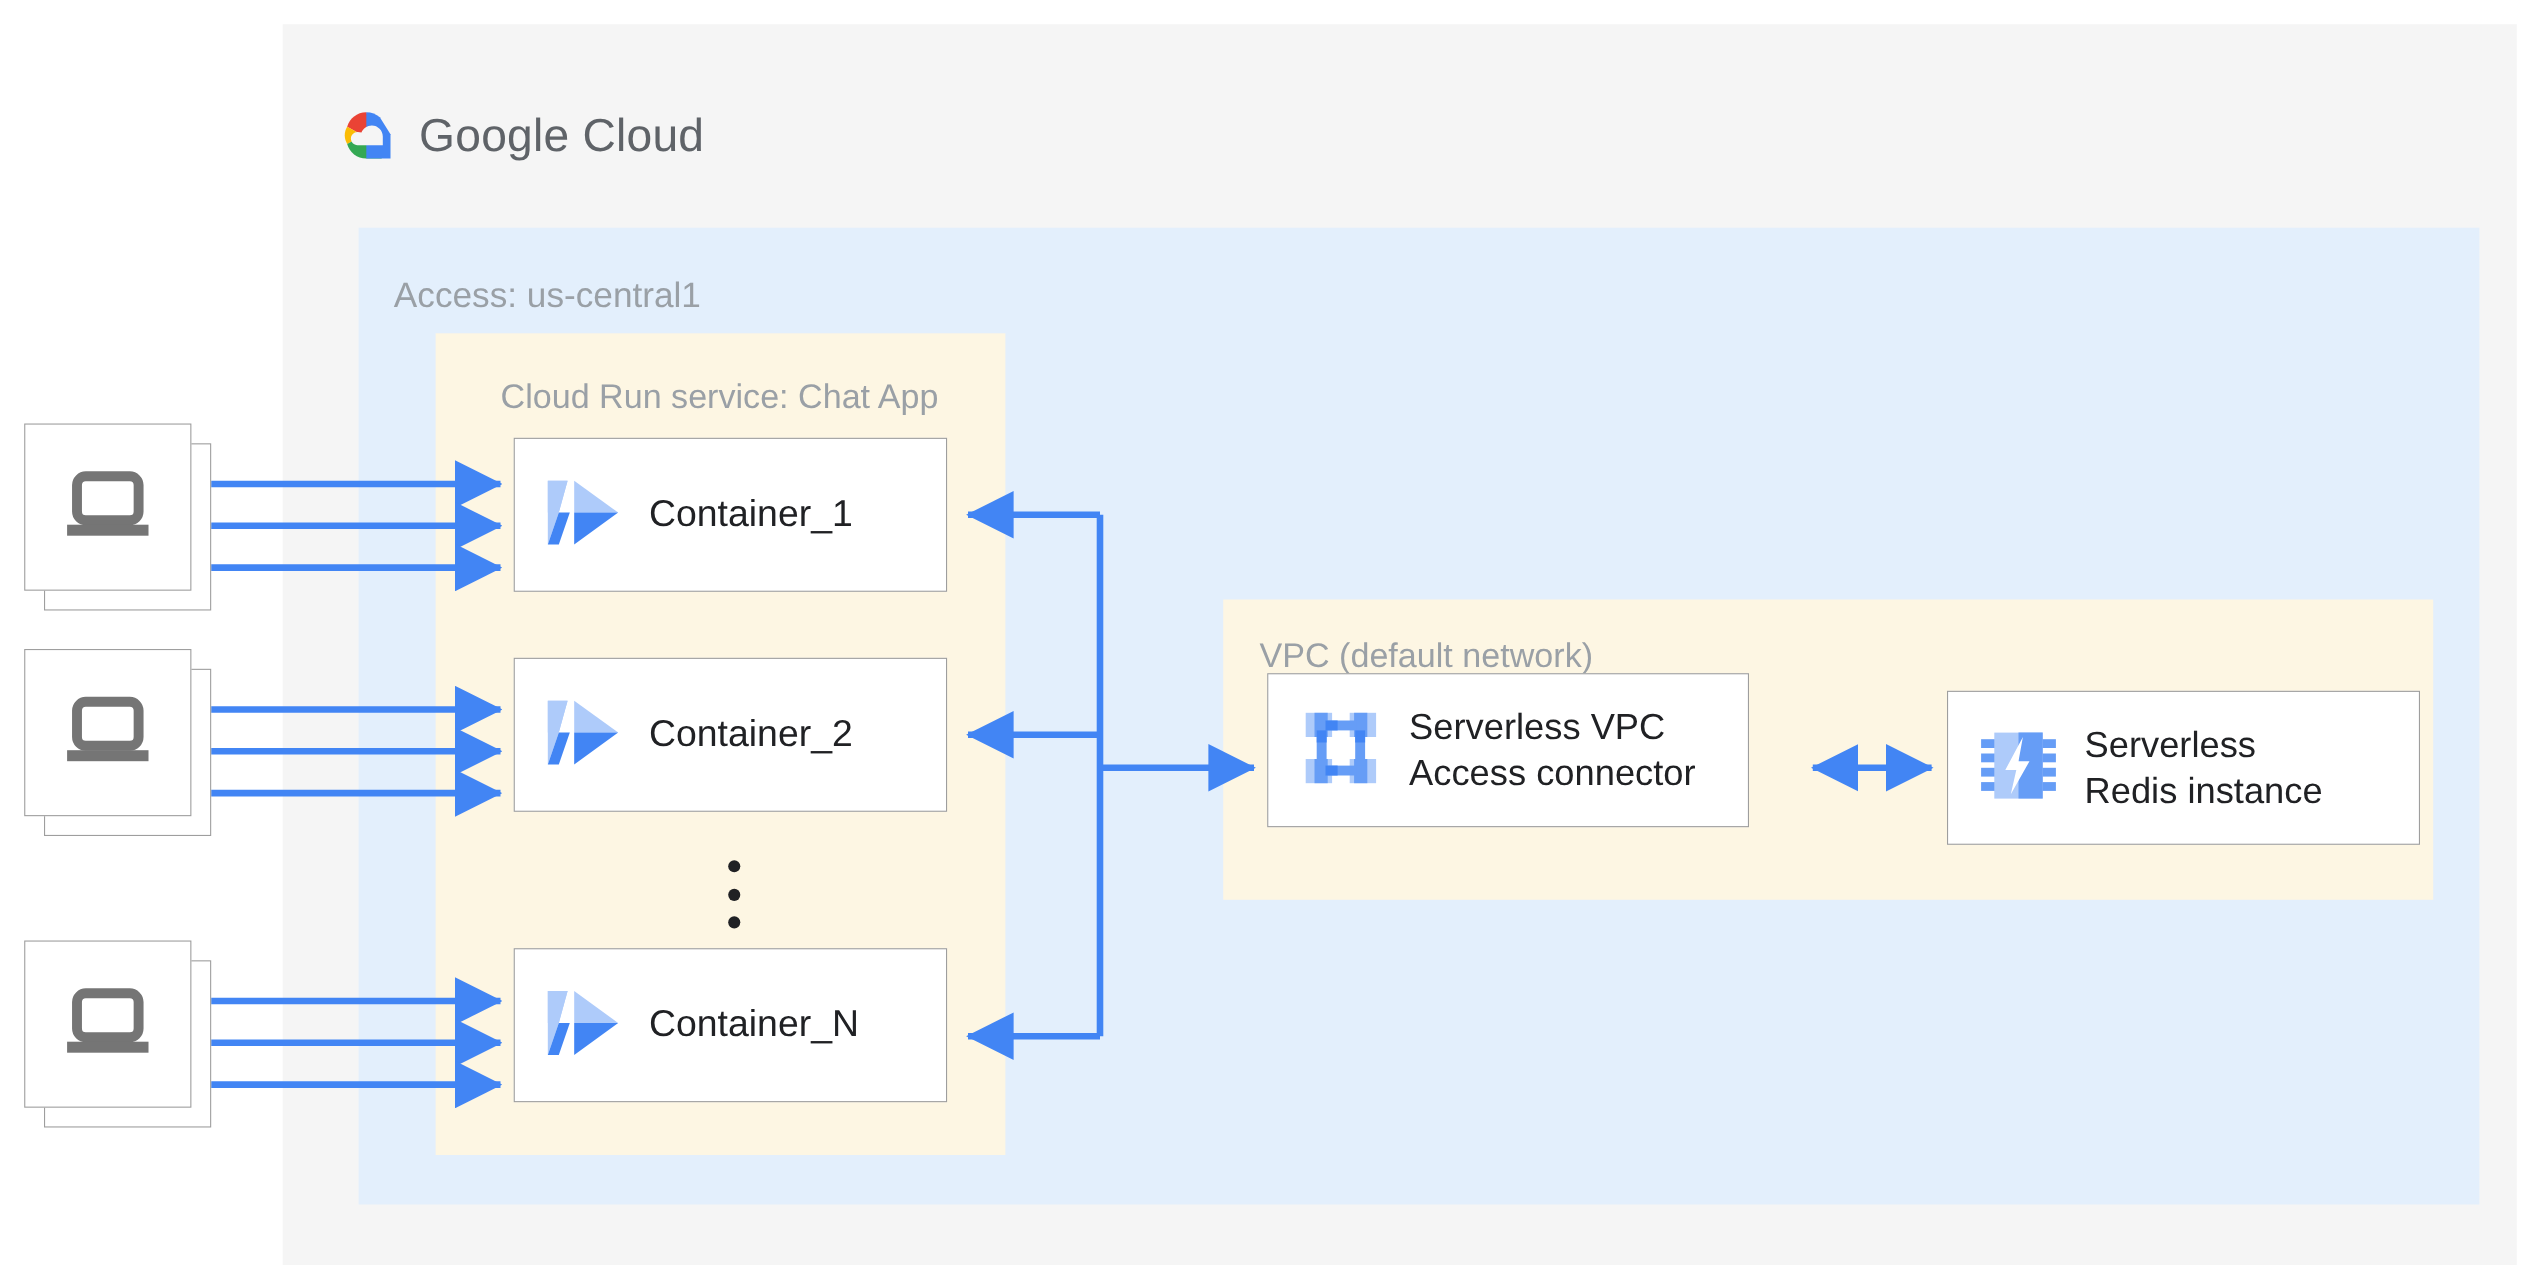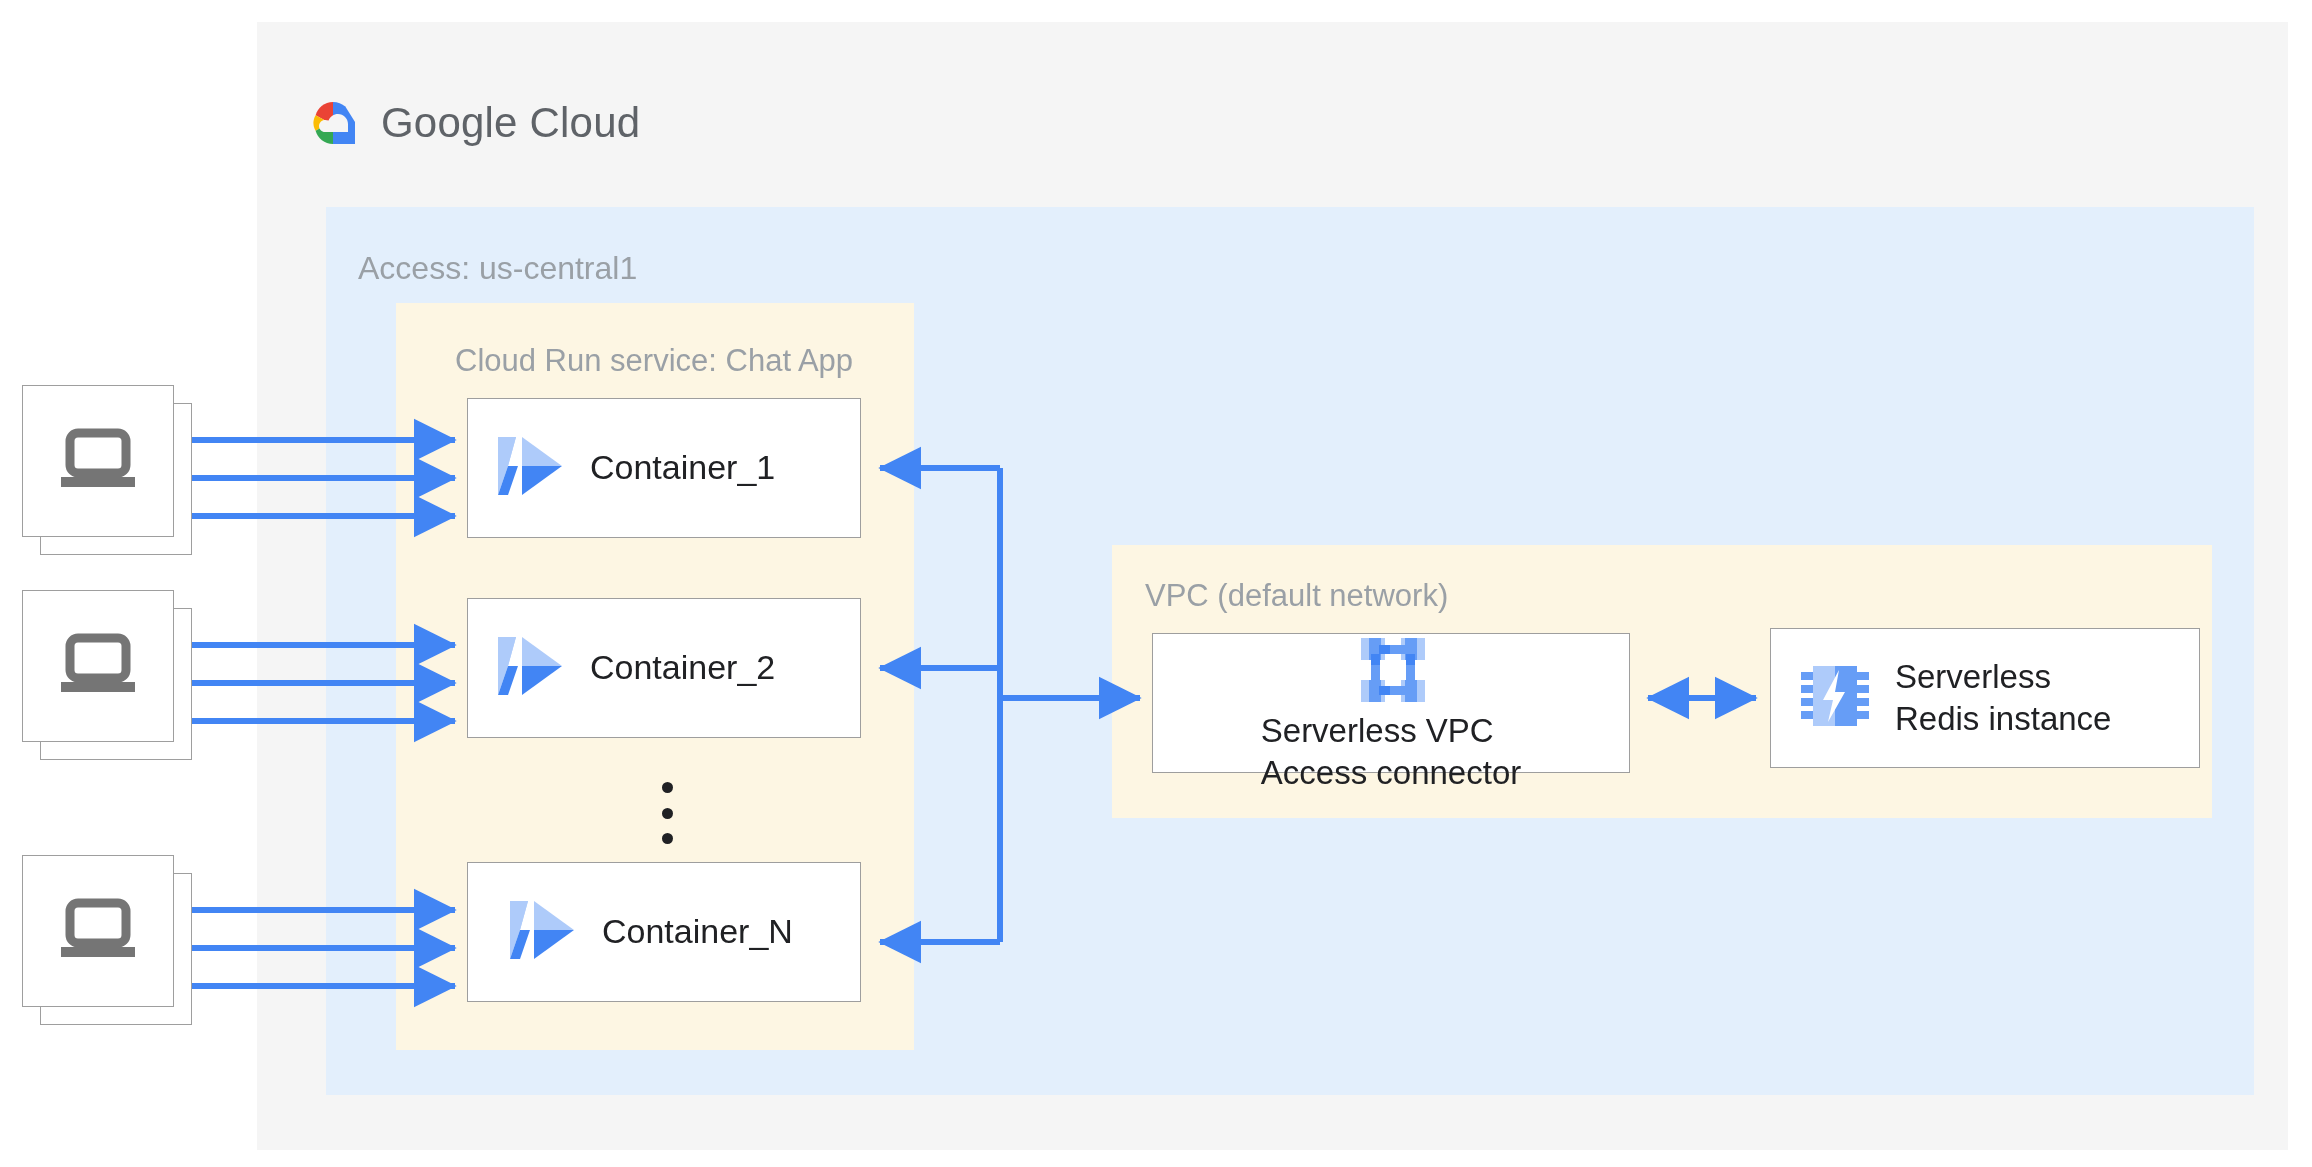--- a/index.html
+++ b/index.html
@@ -30,25 +30,25 @@
   #vpc-box{left:1112px;top:545px;width:1100px;height:273px;background:#fdf6e3;}
   #vpc-label{left:1145px;top:578px;font-size:31px;color:#9aa0a6;white-space:nowrap;}
 
   
   .node{background:#ffffff;border:1.5px solid #9e9e9e;display:flex;align-items:center;}
   .node .nlabel{font-size:33px;color:#202124;line-height:1.28;white-space:pre-line;}
 
   .container-node{left:467px;width:394px;height:140px;}
   #container-1{top:398px;}
   #container-2{top:598px;}
-  #container-3{top:862px;padding-left:12px;}
+  #container-3{top:862px;}
   .container-node .ico{margin-left:24px;margin-right:22px;flex:0 0 auto;}
   .container-node .nlabel{font-size:34px;}
 
-  #vpc-connector{left:1152px;top:633px;width:478px;height:140px;flex-direction:column;}
+  #vpc-connector{left:1152px;top:612px;width:438px;height:140px;}
   #vpc-connector .ico{margin-left:30px;margin-right:26px;flex:0 0 auto;}
   #memorystore{left:1770px;top:628px;width:430px;height:140px;}
   #memorystore .ico{margin-left:28px;margin-right:24px;flex:0 0 auto;}
 
   
   #ellipsis{left:655px;top:782px;width:24px;height:62px;display:flex;flex-direction:column;
             justify-content:space-between;align-items:center;}
   #ellipsis i{display:block;width:11px;height:11px;border-radius:50%;background:#202124;}
 
   

